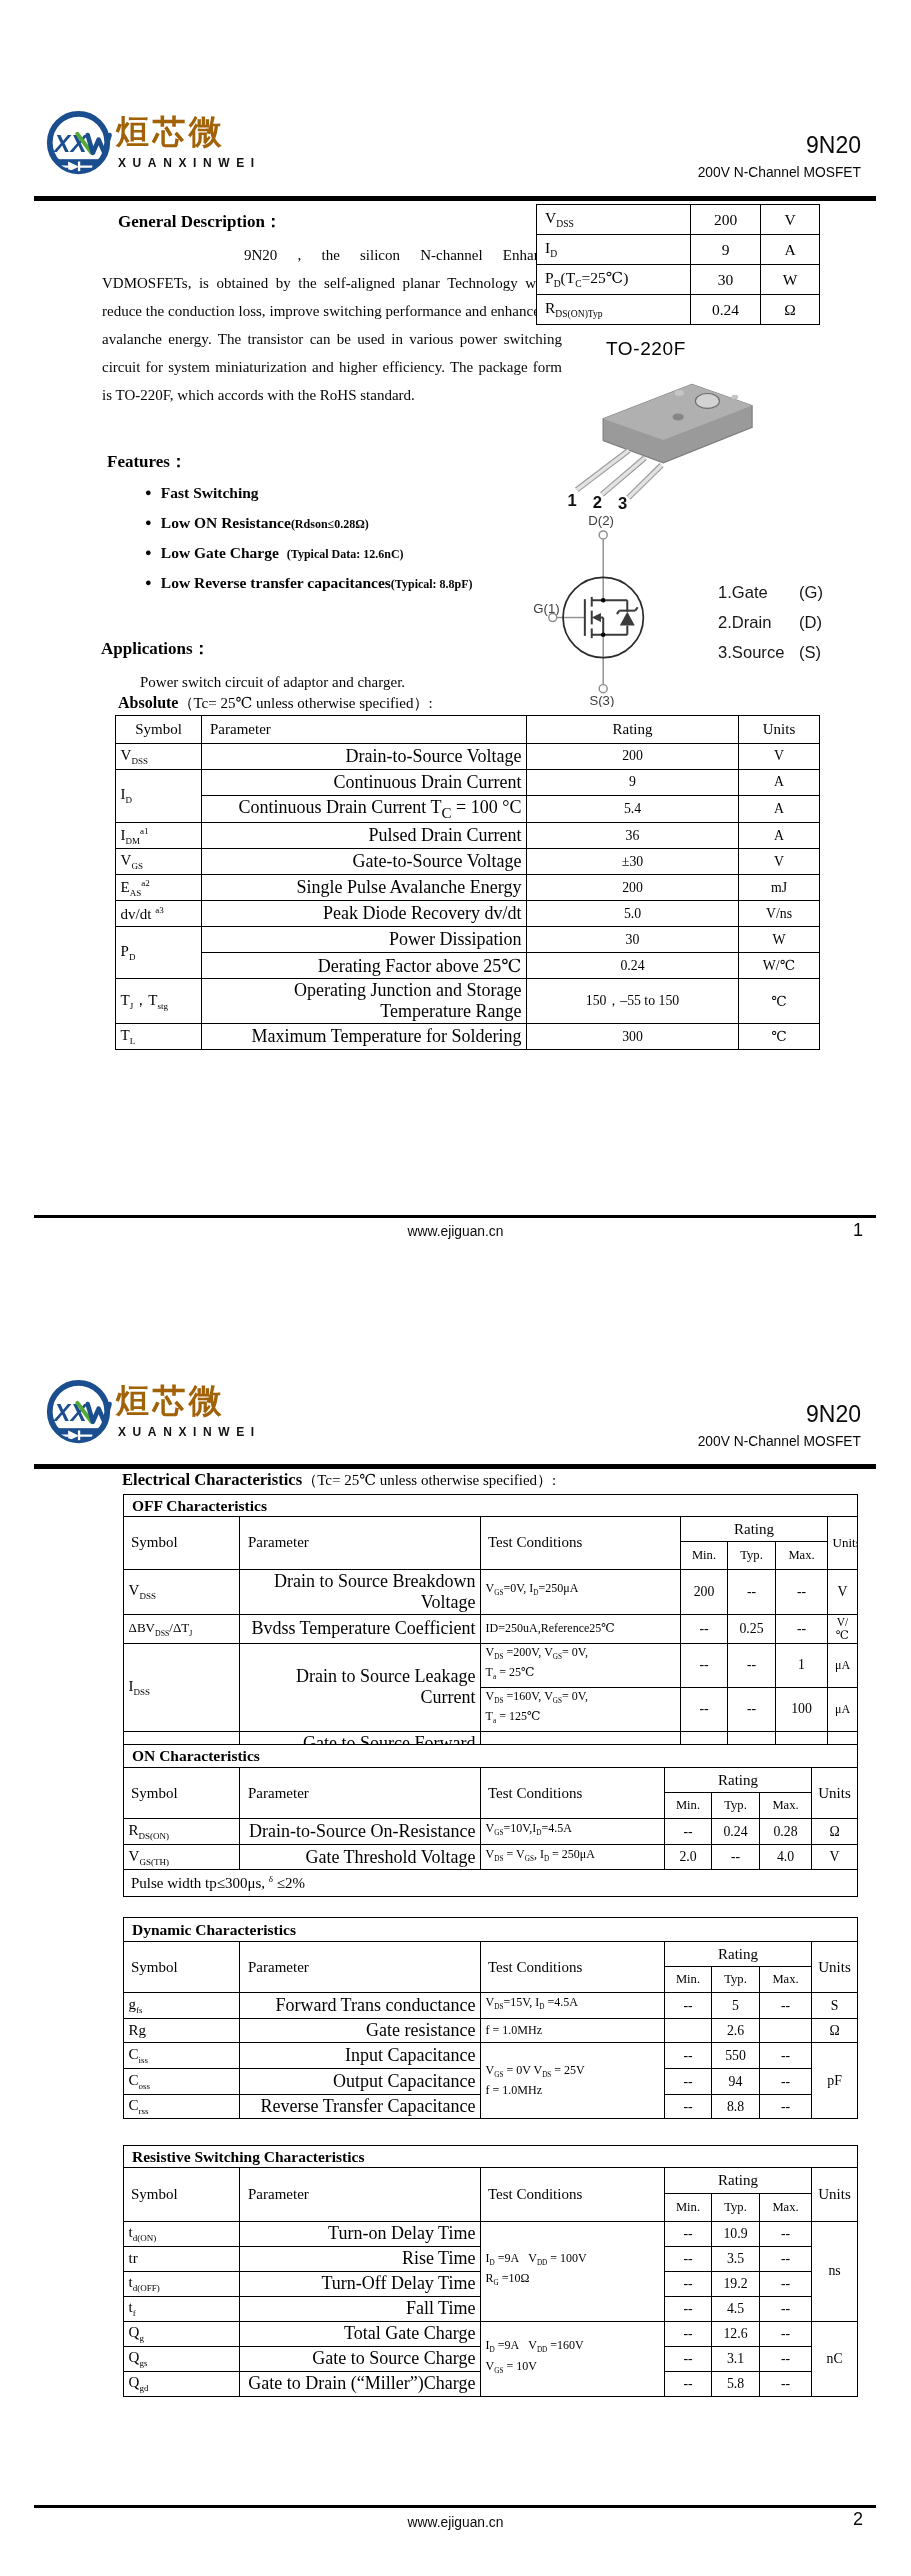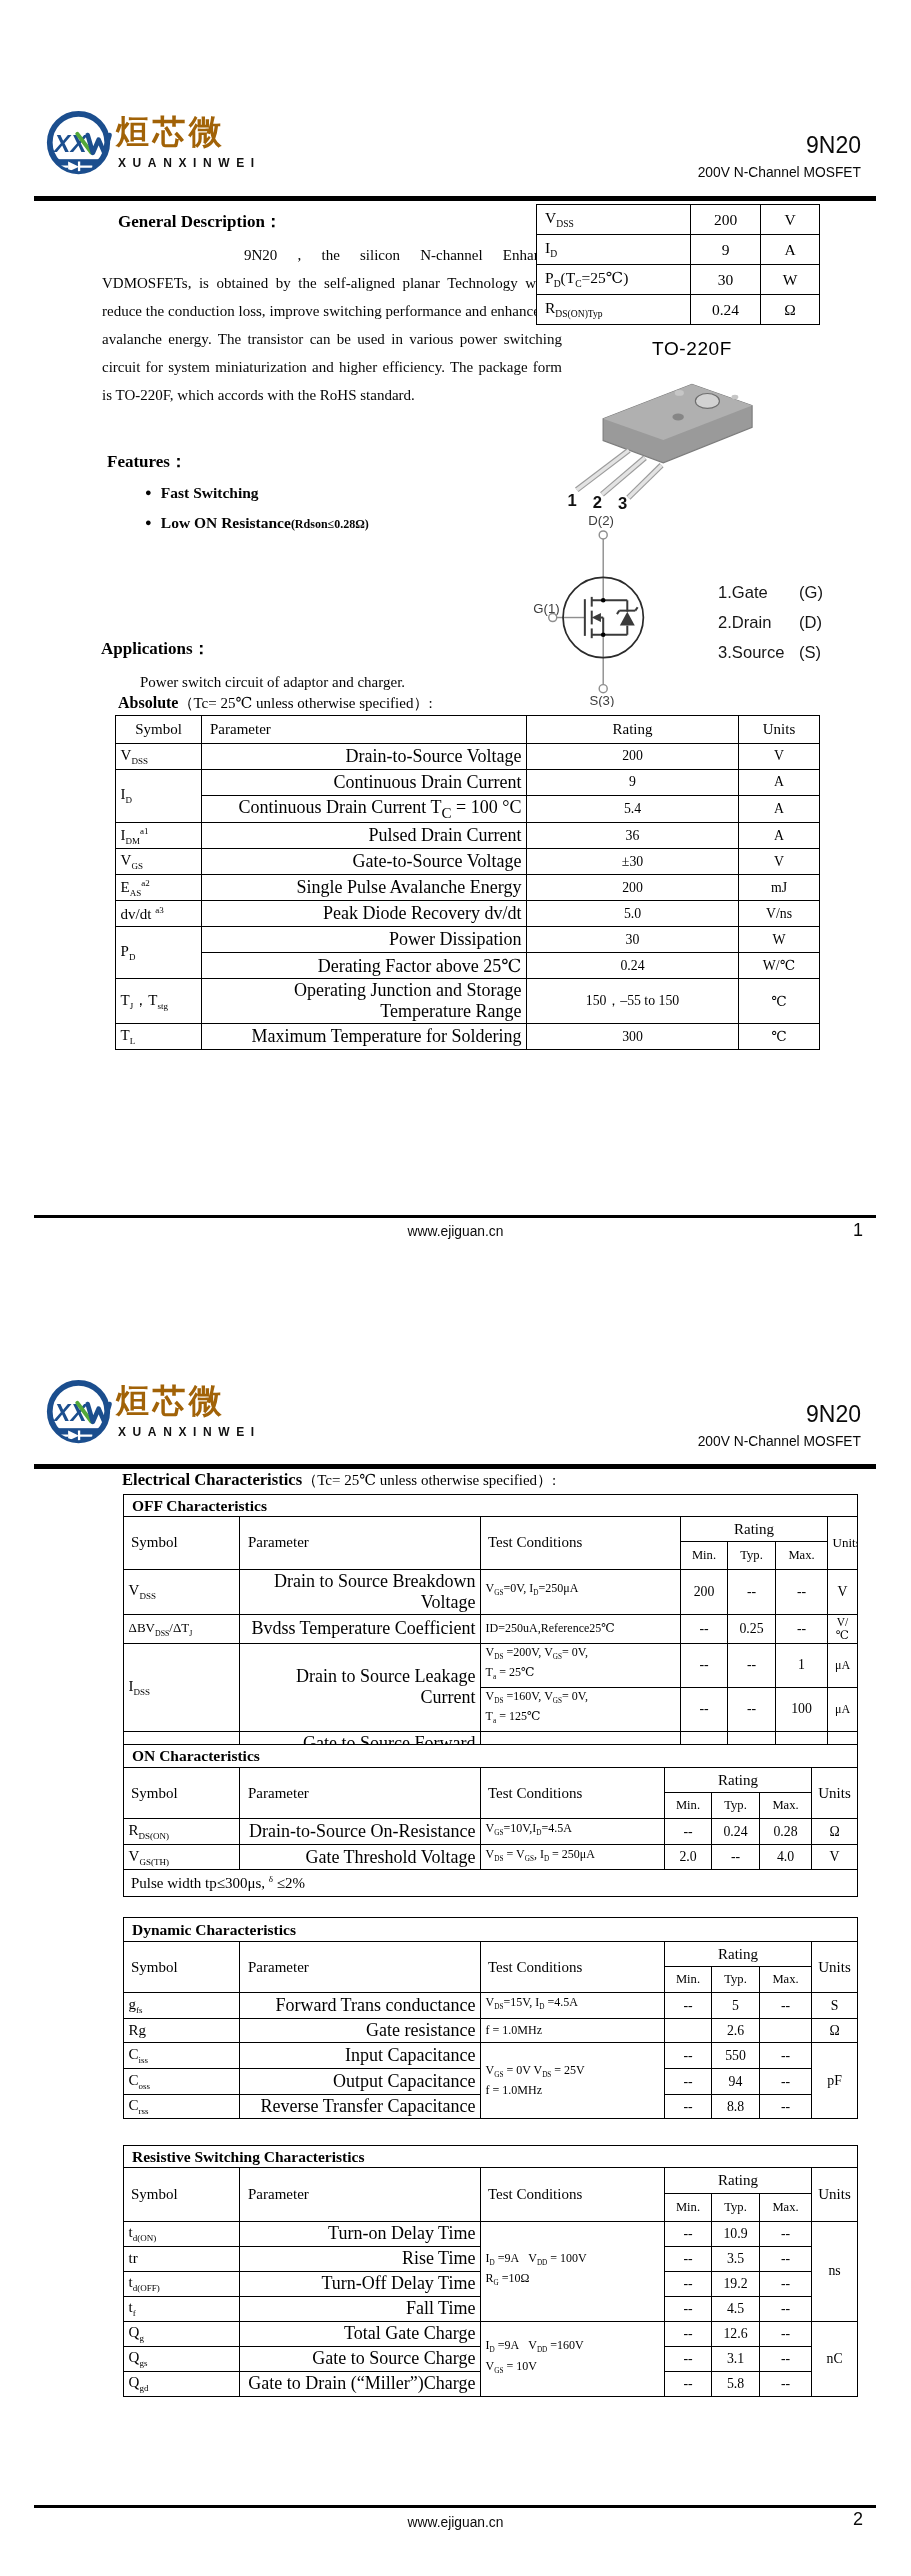--- a/index.html
+++ b/index.html
@@ -46,21 +46,21 @@
   .t .note td { font-size:15px; text-align:left; padding-left:6.9px; }
   sup { font-size:0.6em; }
 
   
   .quick td { border:1.1px solid #000; }
   table.quick { border:1.7px solid #000; }
   .quick .s { font-size:15.5px; padding-left:8px; text-align:left;}
   .quick .s sub { font-size:0.62em; }
   .quick .v, .quick .u { font-size:15.5px; text-align:center; }
 
-  .pkg-label { font-size:19px; text-align:center; letter-spacing:0.6px; }
+  .pkg-label { font-size:19px; text-align:left; letter-spacing:0.6px; }
   .legend-row { height:30px; font-size:16.6px; color:#161616; display:flex; }
   .legend-row .nm { width:81px; display:inline-block; }
 
   .footer-url { position:absolute; left:0; width:911px; text-align:center; font-size:13.8px; color:#0a0a0a; }
   .pgnum { position:absolute; font-size:18px; color:#0a0a0a; }
 </style>
 </head>
 <body>
 
 <div id="page">
@@ -89,20 +89,22 @@
   <div class="abs part-sub sans" style="left:632px;top:165px;width:229px;">200V N-Channel MOSFET</div>
   <div class="rule" style="top:196px;"></div>
 
   <h2 class="abs sec" style="left:118px;top:210px;">General Description：</h2>
   <p class="abs desc" style="left:102px;top:241px;">9N20 , the silicon N-channel Enhanced VDMOSFETs, is obtained by the self-aligned planar Technology which reduce the conduction loss, improve switching performance and enhance the avalanche energy. The transistor can be used in various power switching circuit for system miniaturization and higher efficiency. The package form is TO-220F, which accords with the RoHS standard.</p>
 
   <h2 class="abs sec" style="left:107px;top:450px;">Features：</h2>
   <ul class="abs feat" style="left:145px;top:484px;">
     <li><span>Fast Switching</span><span class="note"></span></li>
     <li><span>Low ON Resistance</span><span class="note">(Rdson≤0.28Ω)</span></li>
+    <li><span>Low Gate Charge</span><span class="note" style="margin-left:8px;">(Typical Data: 12.6nC)</span></li>
+    <li><span>Low Reverse transfer capacitances</span><span class="note">(Typical: 8.8pF)</span></li>
   </ul>
 
   <h2 class="abs sec" style="left:101px;top:637px;">Applications：</h2>
   <div class="abs apptext" style="left:140px;top:674px;">Power switch circuit of adaptor and charger.</div>
 
   <div class="abs hmix" style="left:118px;top:694px;">
     <b>Absolute</b><span>（Tc= 25℃  unless otherwise specified）:</span>
   </div>
 
   <table class="abs quick" style="left:536px;top:204px;width:282px;">

